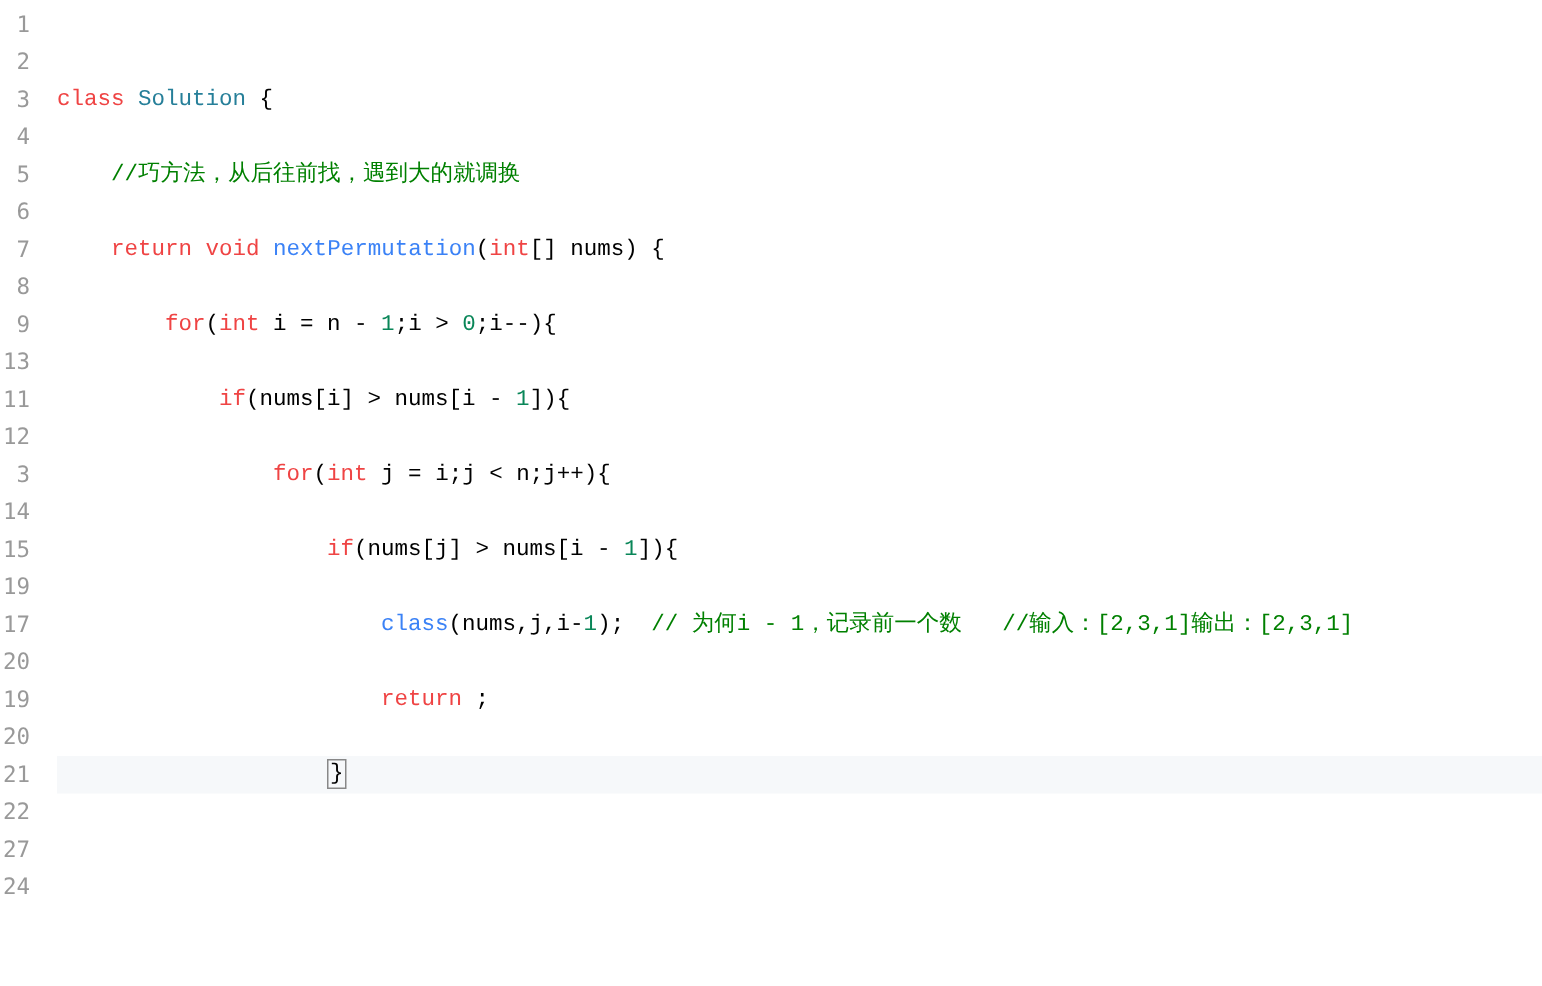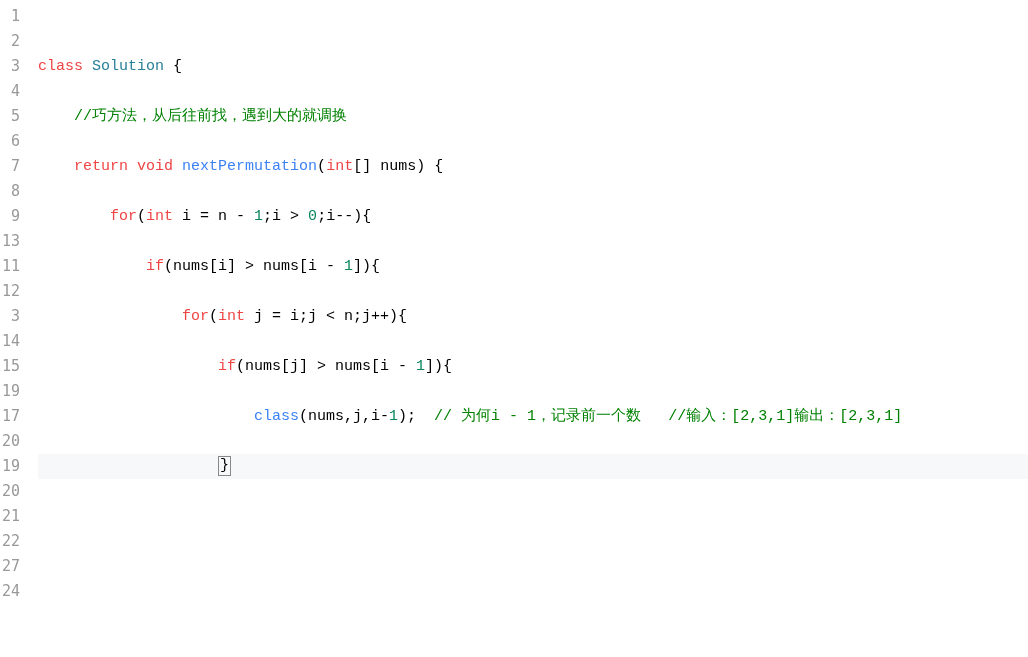--- a/index.html
+++ b/index.html
@@ -77,20 +77,21 @@
 <div class="code">
 
 <div class="line"><span></span><span class="kw">class</span> <span class="type">Solution</span><span> {</span></div>
 <div class="line"><span>    </span><span class="cm">//巧方法，从后往前找，遇到大的就调换</span></div>
 <div class="line"><span>    </span><span class="kw">return</span> <span class="kw">void</span> <span class="fn">nextPermutation</span><span>(</span><span class="kw">int</span><span>[] nums) {</span></div>
 <div class="line"><span>        </span><span class="kw">for</span><span>(</span><span class="kw">int</span><span> i = n - </span><span class="num">1</span><span>;i &gt; </span><span class="num">0</span><span>;i--){</span></div>
 <div class="line"><span>            </span><span class="kw">if</span><span>(nums[i] &gt; nums[i - </span><span class="num">1</span><span>]){</span></div>
 <div class="line"><span>                </span><span class="kw">for</span><span>(</span><span class="kw">int</span><span> j = i;j &lt; n;j++){</span></div>
 <div class="line"><span>                    </span><span class="kw">if</span><span>(nums[j] &gt; nums[i - </span><span class="num">1</span><span>]){</span></div>
 <div class="line"><span>                        </span><span class="fn">class</span><span>(nums,j,i-</span><span class="num">1</span><span>);  </span><span class="cm">// 为何i - 1，记录前一个数   </span><span class="cm">//输入：[2,3,1]输出：[2,3,1]</span></div>
+<div class="line"><span>                        </span><span class="kw">return</span><span> ;</span></div>
 <div class="line current"><span>                    </span><span class="cursor-box"><span>}</span></span></div>
 <div class="line"></div>
 
 
 
 
 
 
 
 

